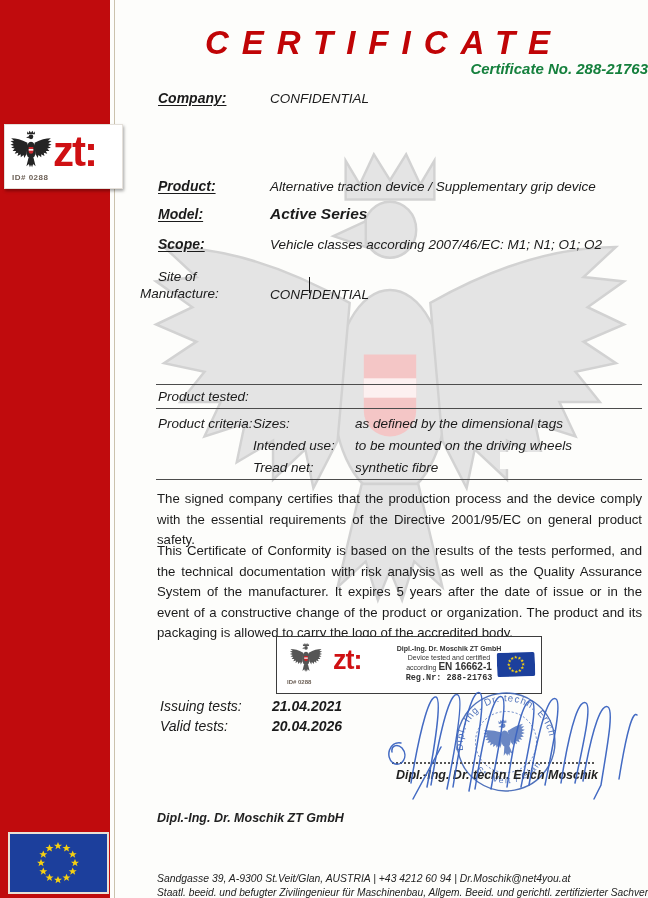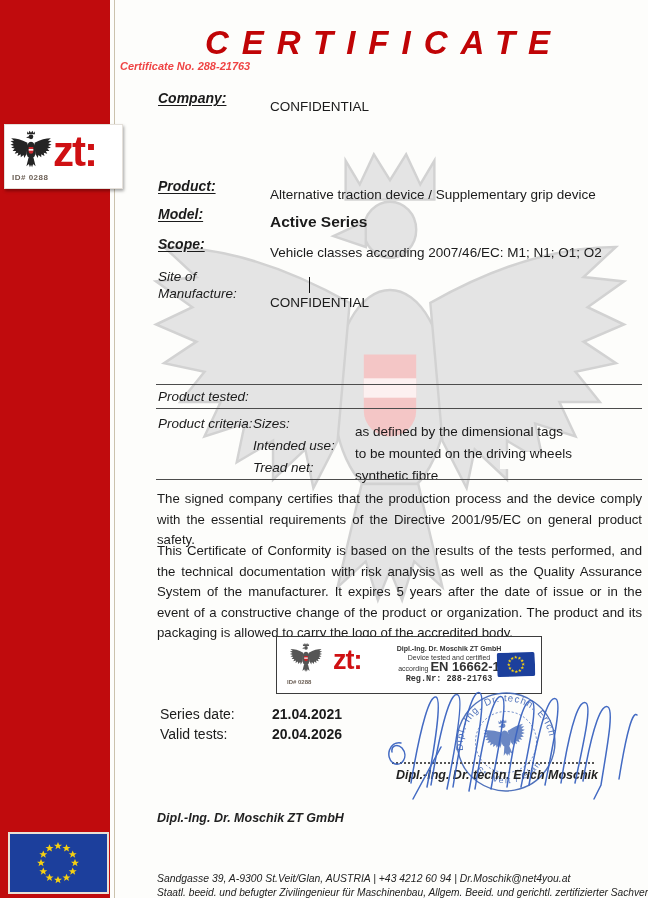--- a/index.html
+++ b/index.html
@@ -11,44 +11,44 @@
   
   #redbar{position:absolute;left:0;top:0;width:110px;height:898px;background:#c00b0d;}
   #scanline{position:absolute;left:114px;top:0;width:1px;height:898px;background:#cbc2ad;}
 
   
   #watermark{position:absolute;left:148px;top:122px;width:484px;height:560px;z-index:0;}
 
   .abs{position:absolute;z-index:2;}
   .lbl{font-weight:bold;font-style:italic;font-size:14px;text-decoration:underline;text-underline-offset:2px;}
   .lbl2{font-style:italic;font-size:13.5px;}
-  .val{font-size:13.5px;white-space:nowrap;margin-top:8px;}
+  .val{font-style:italic;font-size:13.5px;white-space:nowrap;}
   .divider{position:absolute;left:156px;width:486px;height:1px;background:#4c4c4c;z-index:2;}
 
   #title{left:120px;top:24px;width:528px;text-align:center;
     font-size:33px;font-weight:bold;font-style:italic;color:#c00406;letter-spacing:13px;}
-  #certno{left:120px;top:60px;width:528px;text-align:left;
-    font-size:11px;font-weight:bold;font-style:italic;color:#ef4444;}
+  #certno{left:120px;top:60px;width:528px;text-align:right;
+    font-size:15px;font-weight:bold;font-style:italic;color:#15803d;}
 
   
   #logobox{position:absolute;left:4px;top:124px;width:117px;height:63px;background:#fff;
     border:1px solid #e4e0da;box-shadow:1px 2px 3px rgba(0,0,0,.35);z-index:3;}
   #logobox .idtxt{position:absolute;left:7px;top:48px;font-size:8px;color:#6b5f55;font-weight:bold;letter-spacing:.5px;}
   #logobox .zt{position:absolute;left:48px;top:6px;font-size:42px;font-weight:bold;color:#cf1013;letter-spacing:-2px;line-height:42px;}
 
   .para{position:absolute;left:157px;width:485px;font-size:13.2px;
     line-height:20.5px;text-align:justify;z-index:2;}
 
   
   #stampbox{position:absolute;left:276px;top:636px;width:264px;height:56px;background:#fff;
     border:1px solid #3c3c3c;z-index:3;}
   #stampbox .zt{position:absolute;left:56px;top:8px;font-size:27px;font-weight:bold;color:#cf1013;letter-spacing:-1px;}
   #stampbox .idtxt{position:absolute;left:10px;top:42px;font-size:6px;color:#6b5f55;font-weight:bold;}
   #stampbox .txt{position:absolute;left:118px;top:7px;width:108px;text-align:center;font-size:7px;line-height:9px;color:#333;}
-  #stampbox .txt .b{font-weight:bold;font-size:13px;text-align:center;}
+  #stampbox .txt .b{font-weight:bold;font-size:10px;text-align:center;}
   #stampbox .txt .reg{font-weight:bold;font-size:8.5px;margin-top:2px;font-family:Liberation Mono, monospace;}
 
   
   #sig-dotline{position:absolute;left:392px;top:762px;width:202px;border-bottom:2px dotted #555;z-index:4;}
   #sig-name{position:absolute;left:392px;top:768px;width:210px;text-align:center;
     font-style:italic;font-weight:bold;font-size:12.5px;color:#222;z-index:4;}
   #sig-strokes{position:absolute;left:383px;top:683px;z-index:5;}
   #sig-stamp{position:absolute;left:450px;top:686px;z-index:3;transform:rotate(-10deg);opacity:.92;}
 
   
@@ -116,21 +116,21 @@
   <div class="abs lbl" style="left:158px;top:178px">Product:</div>
   <div class="abs val" style="left:270px;top:179px">Alternative traction device / Supplementary grip device</div>
 
   <div class="abs lbl" style="left:158px;top:206px">Model:</div>
   <div class="abs val" style="left:270px;top:205px;font-weight:bold;font-size:15.5px">Active Series</div>
 
   <div class="abs lbl" style="left:158px;top:236px">Scope:</div>
   <div class="abs val" style="left:270px;top:237px">Vehicle classes according 2007/46/EC: M1; N1; O1; O2</div>
 
   <div class="abs lbl2" style="left:158px;top:269px">Site of</div>
-  <div class="abs lbl2" style="left:158px;top:286px">Manufacture:</div>
+  <div class="abs lbl2" style="left:140px;top:286px">Manufacture:</div>
   <div class="abs val" style="left:270px;top:287px">CONFIDENTIAL</div>
   <div id="caret"></div>
 
   <div class="divider" style="top:384px"></div>
   <div class="abs lbl2" style="left:158px;top:389px">Product tested:</div>
 
   <div class="divider" style="top:408px"></div>
   <div class="abs lbl2" style="left:158px;top:416px">Product criteria:</div>
 
   <div class="abs lbl2" style="left:253px;top:416px">Sizes:</div>
@@ -169,21 +169,21 @@
         <use href="#star" transform="translate(19 19.2) scale(.45)"></use>
           <use href="#star" transform="translate(15.4 18.2) scale(.45)"></use>
         <use href="#star" transform="translate(12.8 15.6) scale(.45)"></use>
           <use href="#star" transform="translate(11.8 12) scale(.45)"></use>
         <use href="#star" transform="translate(12.8 8.4) scale(.45)"></use>
           <use href="#star" transform="translate(15.4 5.8) scale(.45)"></use>
       </g>
     </svg>
   </div>
 
-  <div class="abs val" style="left:160px;top:698px;font-size:14px">Series date:</div>
+  <div class="abs val" style="left:160px;top:698px;font-size:14px">Issuing tests:</div>
   <div class="abs val" style="left:272px;top:698px;font-size:14px;font-weight:bold">21.04.2021</div>
   <div class="abs val" style="left:160px;top:718px;font-size:14px">Valid tests:</div>
   <div class="abs val" style="left:272px;top:718px;font-size:14px;font-weight:bold">20.04.2026</div>
 
   <svg id="sig-stamp" width="112" height="112" viewBox="0 0 110 110">
     <circle cx="55" cy="55" r="48" fill="none" stroke="#4267b6" stroke-width="1.4"></circle>
     <circle cx="55" cy="55" r="30" fill="none" stroke="#4267b6" stroke-width="0.8" stroke-dasharray="2 2"></circle>
     <defs>
       <path id="arcTop" d="M12 58 A43 43 0 0 1 98 58" fill="none"></path>
       <path id="arcBot" d="M17 68 A40 40 0 0 0 93 68" fill="none"></path>

